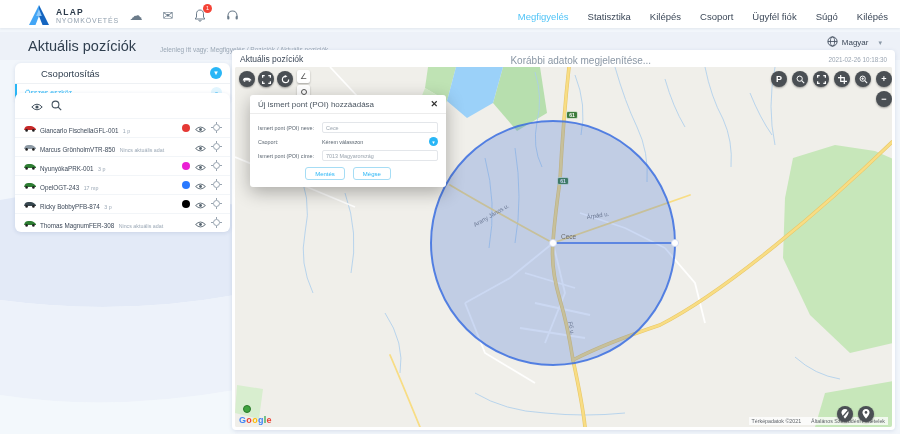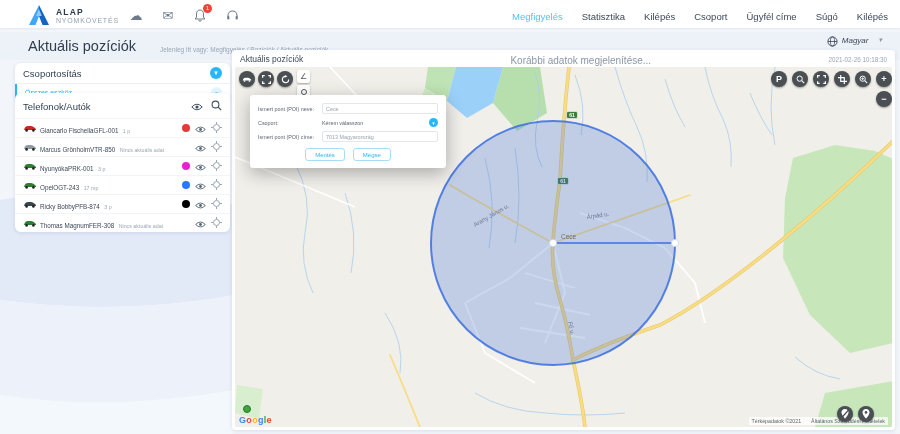--- a/index.html
+++ b/index.html
@@ -22,30 +22,30 @@
   .badge { position:absolute; top:-3px; right:-4px; min-width:9px; height:9px; border-radius:5px;
            background:#f44336; color:#fff; font-size:5.5px; line-height:9px; text-align:center; padding:0 1px; }
   .nav { position:absolute; right:12px; top:0; height:32px; display:flex; align-items:center; gap:19px; }
   .nav-item { font-size:9.5px; color:#3c4858; cursor:pointer; white-space:nowrap; }
   .nav-item.active { color:#4fc3f7; }
 
   
   .titlebar { position:absolute; left:0; top:32px; width:900px; height:28px; background:#edf1f8; z-index:5; }
   .page-title { position:absolute; left:28px; top:6px; font-size:14.5px; font-weight:500; color:#2f3e4e; }
   .breadcrumb { position:absolute; left:160px; top:14px; font-size:6.5px; color:#9aa7b5; }
-  .lang { position:absolute; right:18px; top:4px; display:flex; align-items:flex-start; gap:4px; cursor:pointer;font-style:italic; }
+  .lang { position:absolute; right:18px; top:4px; display:flex; align-items:flex-end; gap:4px; cursor:pointer; }
   .lang-label { font-size:8px; color:#3c4858; }
   .lang-caret { font-size:7px; color:#8a97a5; margin-left:6px; }
 
   
   .card { position:absolute; left:15px; width:215px; background:#fff; border-radius:6px;
           box-shadow:0 1px 4px rgba(30,60,120,.13); z-index:10; }
   .card-grouping { top:63px; }
   .card-hdr { display:flex; align-items:center; justify-content:space-between; padding:4px 8px; }
-  .card-hdr-title { font-size:9.5px; color:#2f3e4e; }
+  .card-hdr-title { font-size:9.5px; color:#2f3e4e;margin-left:18px; }
   .blue-circle { width:12px; height:12px; border-radius:50%; background:#29b6f6; color:#fff;
                  display:flex; align-items:center; justify-content:center; font-size:7px; cursor:pointer; }
   .divider { height:1px; background:#eef1f4; }
   .grp-item { display:flex; align-items:center; justify-content:space-between; padding:3px 8px 4px 8px;
               border-left:2px solid #29b6f6; cursor:pointer; }
   .grp-item-label { font-size:7px; color:#29b6f6; }
   .pale-circle { width:11px; height:11px; border-radius:50%; background:#e1f5fe; color:#81d4fa;
                  display:flex; align-items:center; justify-content:center; font-size:6px; }
 
   .card-devices { top:93px; }
@@ -147,21 +147,21 @@
           <rect x="9.6" y="7" width="2.2" height="3.4" rx="1" fill="#6b7b8a"></rect>
         </svg>
       </span>
     </div>
 
     <div class="nav">
       <span class="nav-item active">Megfigyelés</span>
       <span class="nav-item">Statisztika</span>
       <span class="nav-item">Kilépés</span>
       <span class="nav-item">Csoport</span>
-      <span class="nav-item">Ügyfél címe</span>
+      <span class="nav-item">Ügyfél fiók</span>
       <span class="nav-item">Súgó</span>
       <span class="nav-item">Kilépés</span>
     </div>
   </div>
 
   <div class="titlebar">
     <div class="page-title">Aktuális pozíciók</div>
     <div class="breadcrumb">Jelenleg itt vagy: Megfigyelés / Pozíciók / Aktuális pozíciók</div>
     <div class="lang">
       <svg width="11" height="11" viewBox="0 0 11 11">
@@ -181,21 +181,20 @@
     </div>
     <div class="divider"></div>
     <div class="grp-item">
       <span class="grp-item-label">Összes eszköz</span>
       <span class="pale-circle">▾</span>
     </div>
   </div>
 
   <div class="card card-devices">
     <div class="dev-hdr">
-      <span class="dev-hdr-title">Telefonok/Autók</span>
       <span class="ic">
         <svg width="12" height="8" viewBox="0 0 12 8">
             <path d="M.8,4 Q6,-1.6 11.2,4 Q6,9.6 .8,4Z" fill="none" stroke="#44525f" stroke-width="1"></path>
             <circle cx="6" cy="4" r="1.6" fill="#44525f"></circle>
           </svg>
       </span>
       <span class="ic">
         <svg width="11" height="11" viewBox="0 0 11 11">
             <circle cx="4.5" cy="4.5" r="3.4" fill="none" stroke="#44525f" stroke-width="1.1"></circle>
             <line x1="7.2" y1="7.2" x2="10.2" y2="10.2" stroke="#44525f" stroke-width="1.2"></line>
@@ -532,20 +531,24 @@
 
       <div class="google-logo"><span style="color: rgb(66, 133, 244);">G</span><span style="color: rgb(234, 67, 53);">o</span><span style="color: rgb(251, 188, 5);">o</span><span style="color: rgb(66, 133, 244);">g</span><span style="color: rgb(52, 168, 83);">l</span><span style="color: rgb(234, 67, 53);">e</span></div>
       <div class="attribution">
         <span>Térképadatok ©2021</span>
         <span class="link">Általános Szerződési Feltételek</span>
       </div>
     </div>
   </div>
 
   <div class="modal">
+    <div class="modal-hdr">
+      <span class="modal-title">Új ismert pont (POI) hozzáadása</span>
+      <span class="modal-close">✕</span>
+    </div>
     <div class="modal-body">
       <div class="m-row">
         <span class="m-label">Ismert pont (POI) neve:</span>
         <span class="m-ctrl">
           <input class="m-input" type="text" value="Cece" style="">
         </span>
       </div>
       <div class="m-row">
         <span class="m-label">Csoport:</span>
         <span class="m-ctrl">

